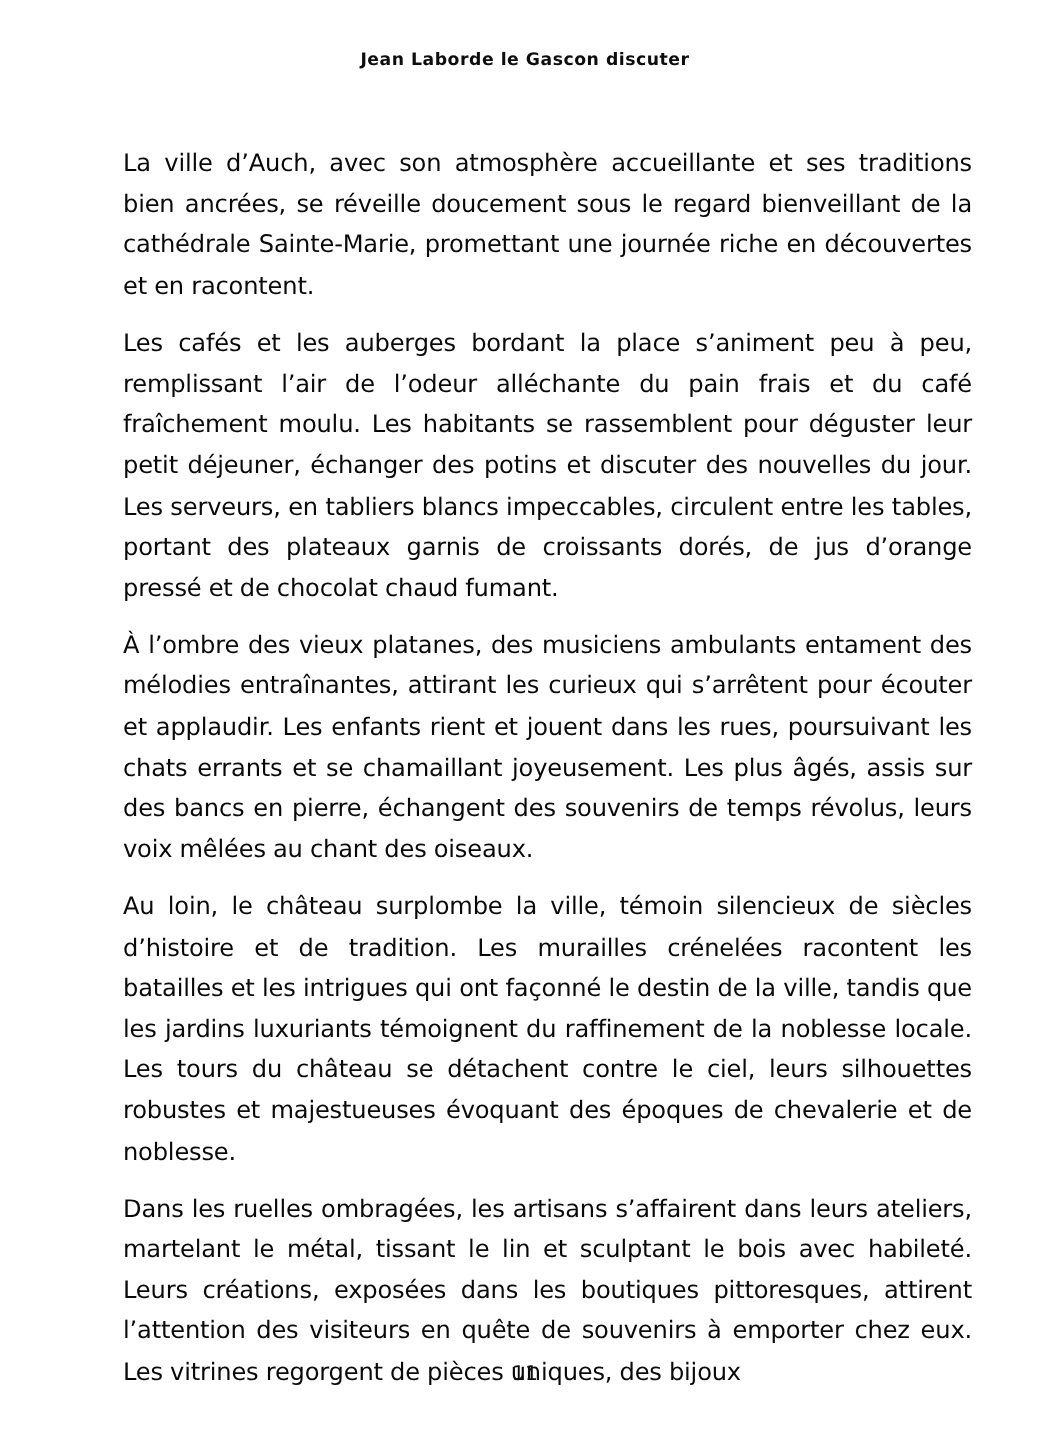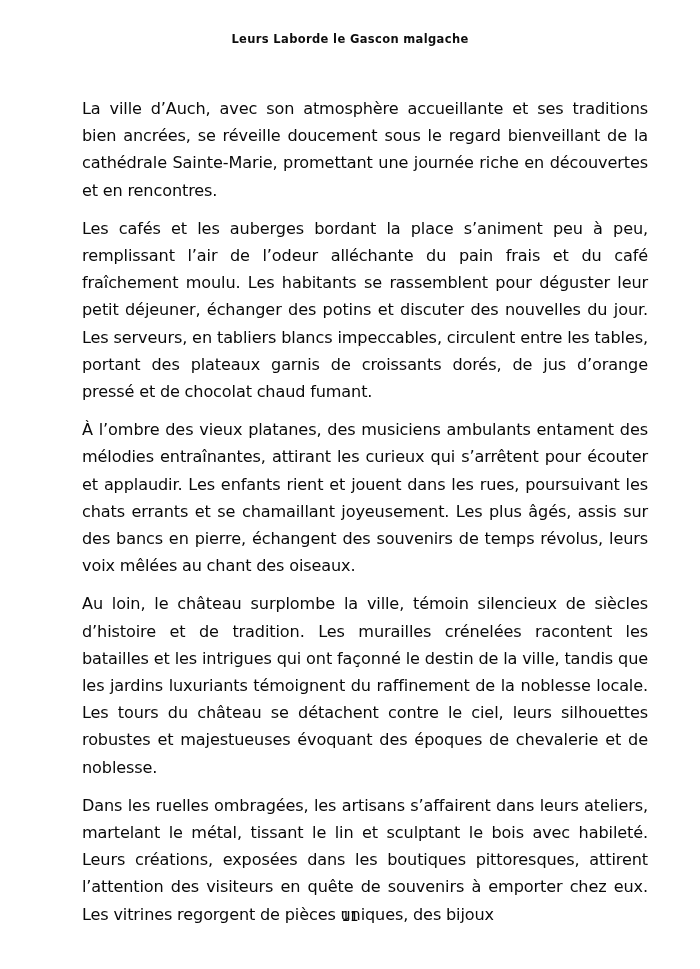--- a/index.html
+++ b/index.html
@@ -81,25 +81,25 @@
     font-weight: 400;
     color: #0d0d0d;
     line-height: 1.2;
   }
 </style>
 </head>
 <body>
 
 <div class="page">
 
-  <div class="running-head">Leurs Laborde le Gascon malgache</div>
+  <div class="running-head">Jean Laborde le Gascon discuter</div>
 
   <div class="text-block">
 
-    <p class="para">La ville d’Auch, avec son atmosphère accueillante et ses traditions bien ancrées, se réveille doucement sous le regard bienveillant de la cathédrale Sainte-Marie, promettant une journée riche en découvertes et en rencontres.</p>
+    <p class="para">La ville d’Auch, avec son atmosphère accueillante et ses traditions bien ancrées, se réveille doucement sous le regard bienveillant de la cathédrale Sainte-Marie, promettant une journée riche en découvertes et en racontent.</p>
 
     <p class="para">Les cafés et les auberges bordant la place s’animent peu à peu, remplissant l’air de l’odeur alléchante du pain frais et du café fraîchement moulu. Les habitants se rassemblent pour déguster leur petit déjeuner, échanger des potins et discuter des nouvelles du jour. Les serveurs, en tabliers blancs impeccables, circulent entre les tables, portant des plateaux garnis de croissants dorés, de jus d’orange pressé et de chocolat chaud fumant.</p>
 
     <p class="para">À l’ombre des vieux platanes, des musiciens ambulants entament des mélodies entraînantes, attirant les curieux qui s’arrêtent pour écouter et applaudir. Les enfants rient et jouent dans les rues, poursuivant les chats errants et se chamaillant joyeusement. Les plus âgés, assis sur des bancs en pierre, échangent des souvenirs de temps révolus, leurs voix mêlées au chant des oiseaux.</p>
 
     <p class="para">Au loin, le château surplombe la ville, témoin silencieux de siècles d’histoire et de tradition. Les murailles crénelées racontent les batailles et les intrigues qui ont façonné le destin de la ville, tandis que les jardins luxuriants témoignent du raffinement de la noblesse locale. Les tours du château se détachent contre le ciel, leurs silhouettes robustes et majestueuses évoquant des époques de chevalerie et de noblesse.</p>
 
     <p class="para">Dans les ruelles ombragées, les artisans s’affairent dans leurs ateliers, martelant le métal, tissant le lin et sculptant le bois avec habileté. Leurs créations, exposées dans les boutiques pittoresques, attirent l’attention des visiteurs en quête de souvenirs à emporter chez eux. Les vitrines regorgent de pièces uniques, des bijoux</p>
 
   </div>

